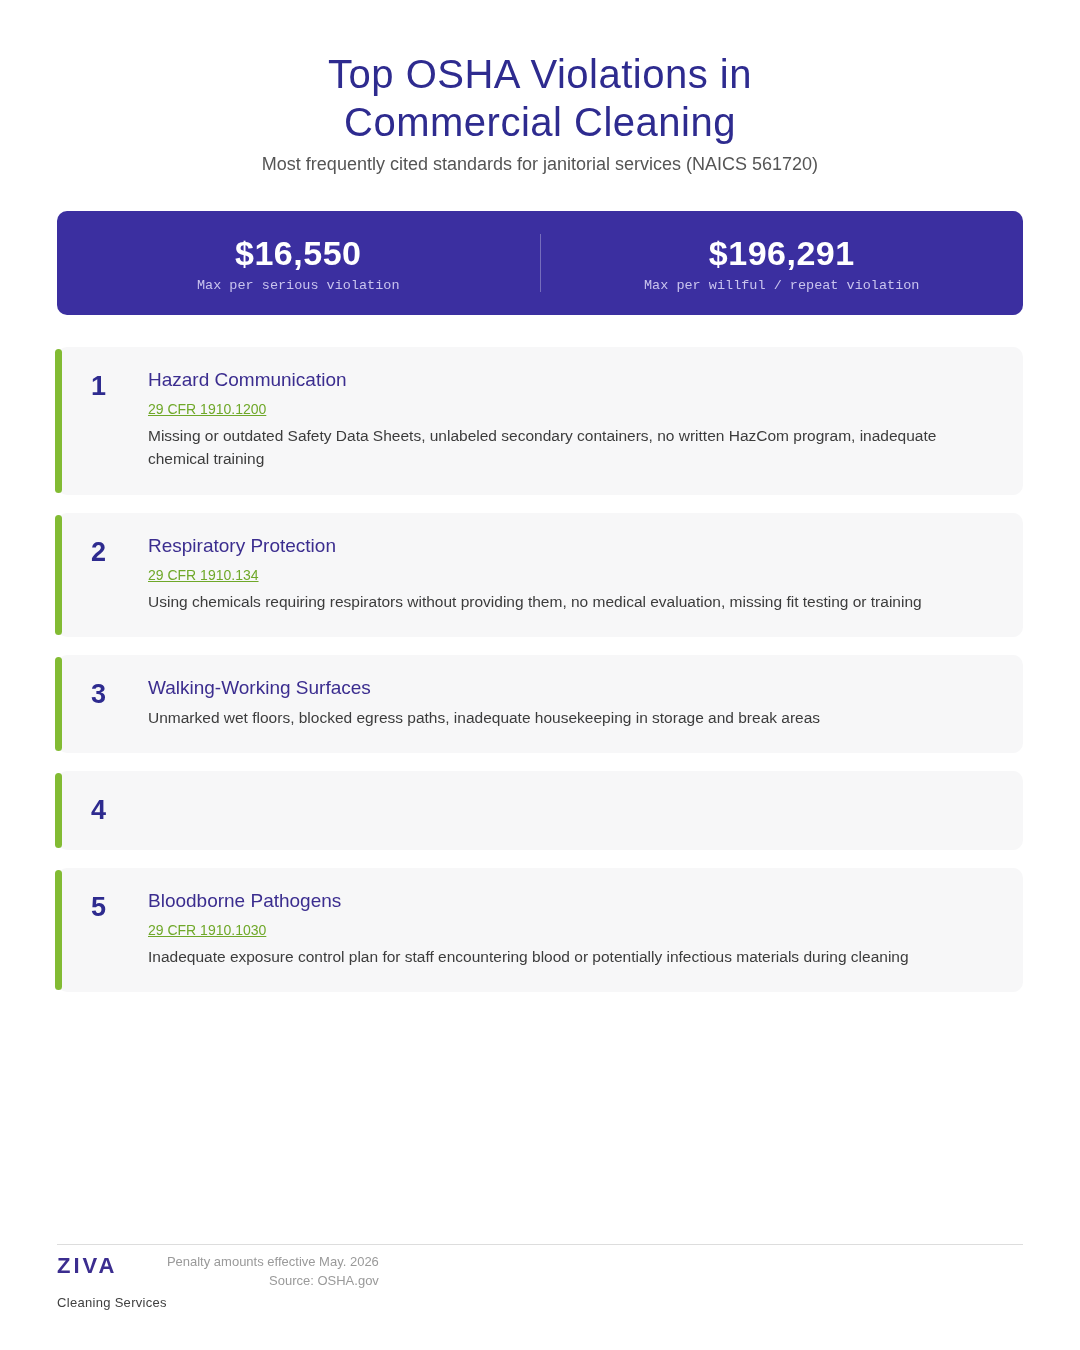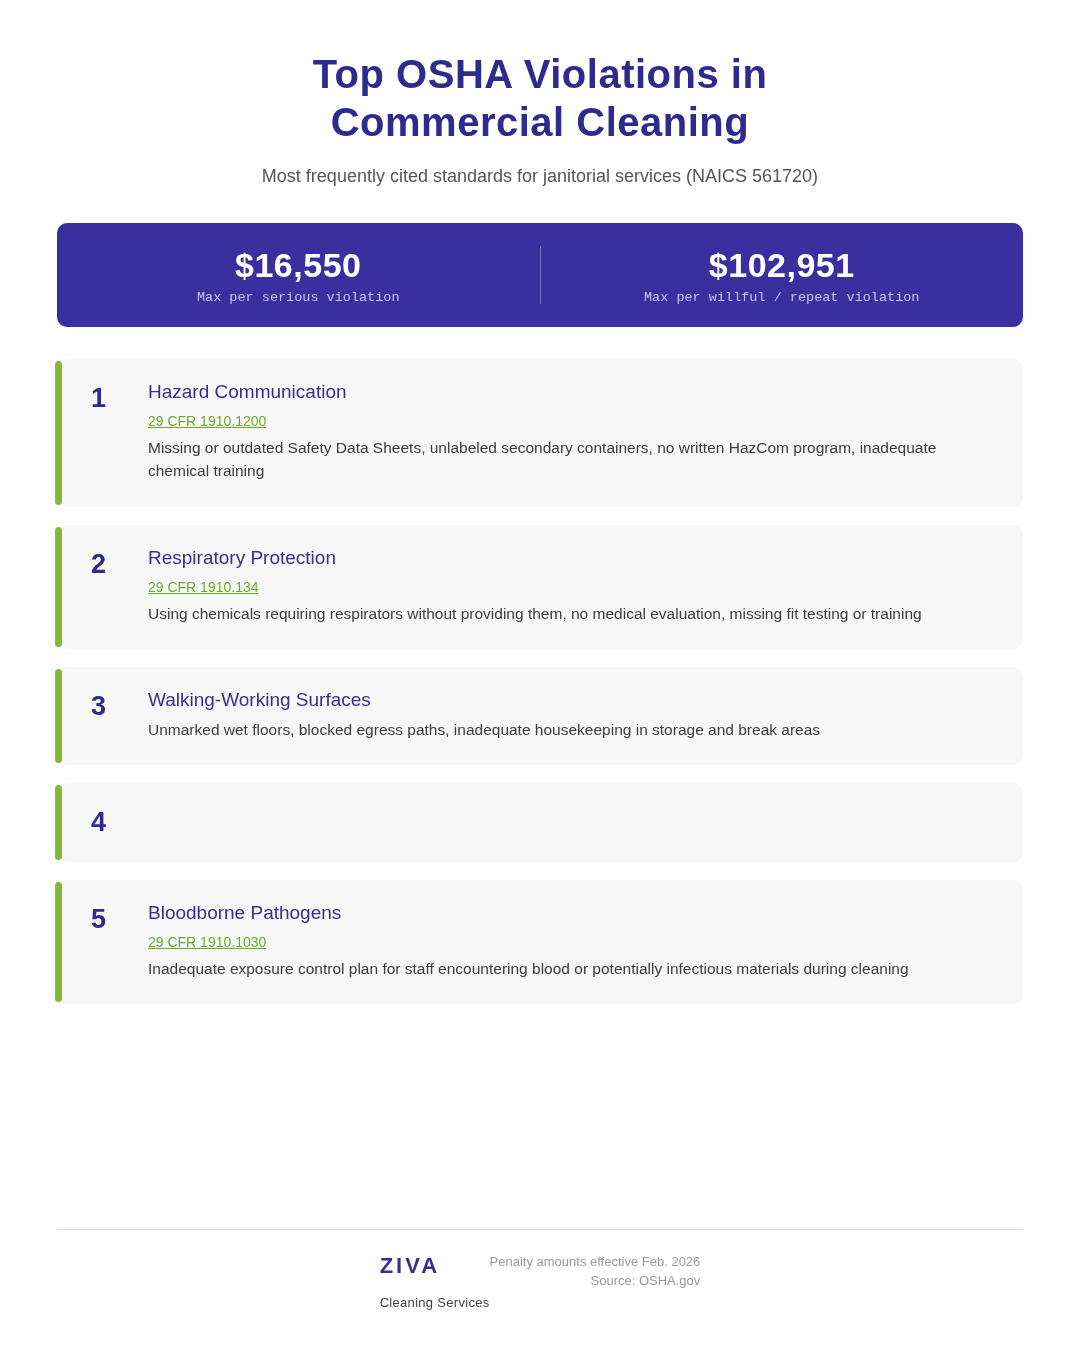--- a/index.html
+++ b/index.html
@@ -21,28 +21,28 @@
   }
   .page{
     width:1080px;min-height:1350px;
     padding:50px 57px 40px 57px;
     display:flex;flex-direction:column;
   }
   
   .title{
     text-align:center;
     color:var(--indigo);
-    font-size:40px;font-weight:700;line-height:1.2;
+    font-size:40px;font-weight:400;line-height:1.2;
     letter-spacing:0.5px;
   }
   .subtitle{
     text-align:center;
     color:var(--muted);
     font-size:18px;
-    margin-top:20px;
+    margin-top:8px;
   }
   
   .banner{
     margin-top:36px;
     background:var(--banner);
     border-radius:10px;
     height:104px;
     display:flex;align-items:center;
   }
   .stat{
@@ -94,22 +94,22 @@
   .desc{
     color:var(--body-text);
     font-size:15.5px;line-height:1.5;
     margin-top:7px;
     max-width:840px;
   }
   
   .footer{
     margin-top:auto;
     border-top:1px solid #dddddd;
-    padding-top:23px;
-    display:flex;justify-content:center;align-items:flex-start;
+    padding-top:8px;
+    display:flex;justify-content:flex-start;align-items:flex-start;
   }
   .brand{
     color:#3b2d8f;
     font-size:22px;font-weight:700;letter-spacing:3px;
   }
   .brand-sub{
     color:#404040;font-size:13px;margin-top:16px;letter-spacing:0.3px;
   }
   .footer-note{
     text-align:right;color:var(--footer-muted);font-size:13px;line-height:1.45;
@@ -127,21 +127,21 @@
 
   <div class="subtitle">Most frequently cited standards for janitorial services (NAICS 561720)</div>
 
   <div class="banner">
     <div class="stat">
       <div class="stat-amount">$16,550</div>
       <div class="stat-label">Max per serious violation</div>
     </div>
     <div class="banner-divider"></div>
     <div class="stat">
-      <div class="stat-amount">$102,951</div>
+      <div class="stat-amount">$196,291</div>
       <div class="stat-label">Max per willful / repeat violation</div>
     </div>
   </div>
 
   <div class="cards">
 
     <div class="card">
       <div class="accent"></div>
       <div class="rank">1</div>
       <div class="card-body">
@@ -186,18 +186,18 @@
     </div>
 
   </div>
 
   <div class="footer">
     <div>
       <div class="brand">ZIVA</div>
       <div class="brand-sub">Cleaning Services</div>
     </div>
     <div class="footer-note">
-      <div>Penalty amounts effective Feb. 2026</div>
+      <div>Penalty amounts effective May. 2026</div>
       <div>Source: OSHA.gov</div>
     </div>
   </div>
 
 </div>
 
 </body></html>

